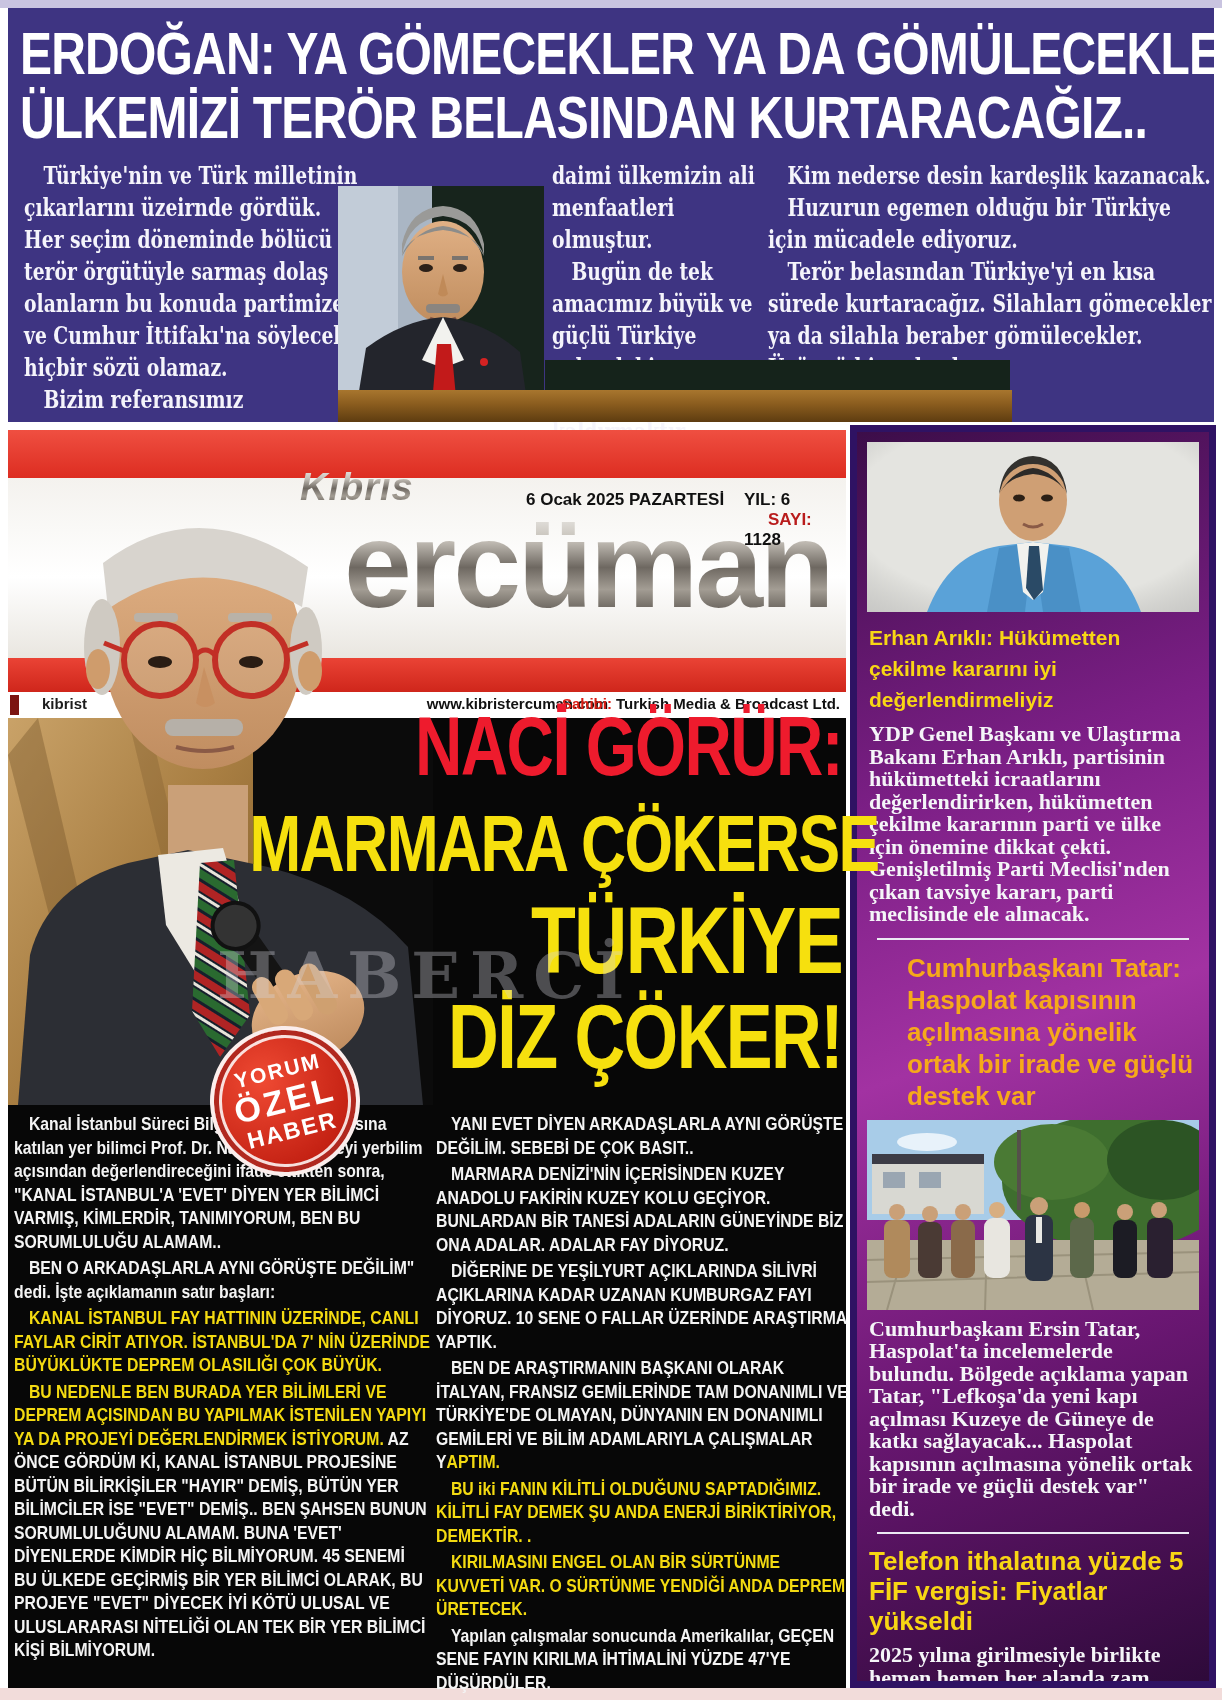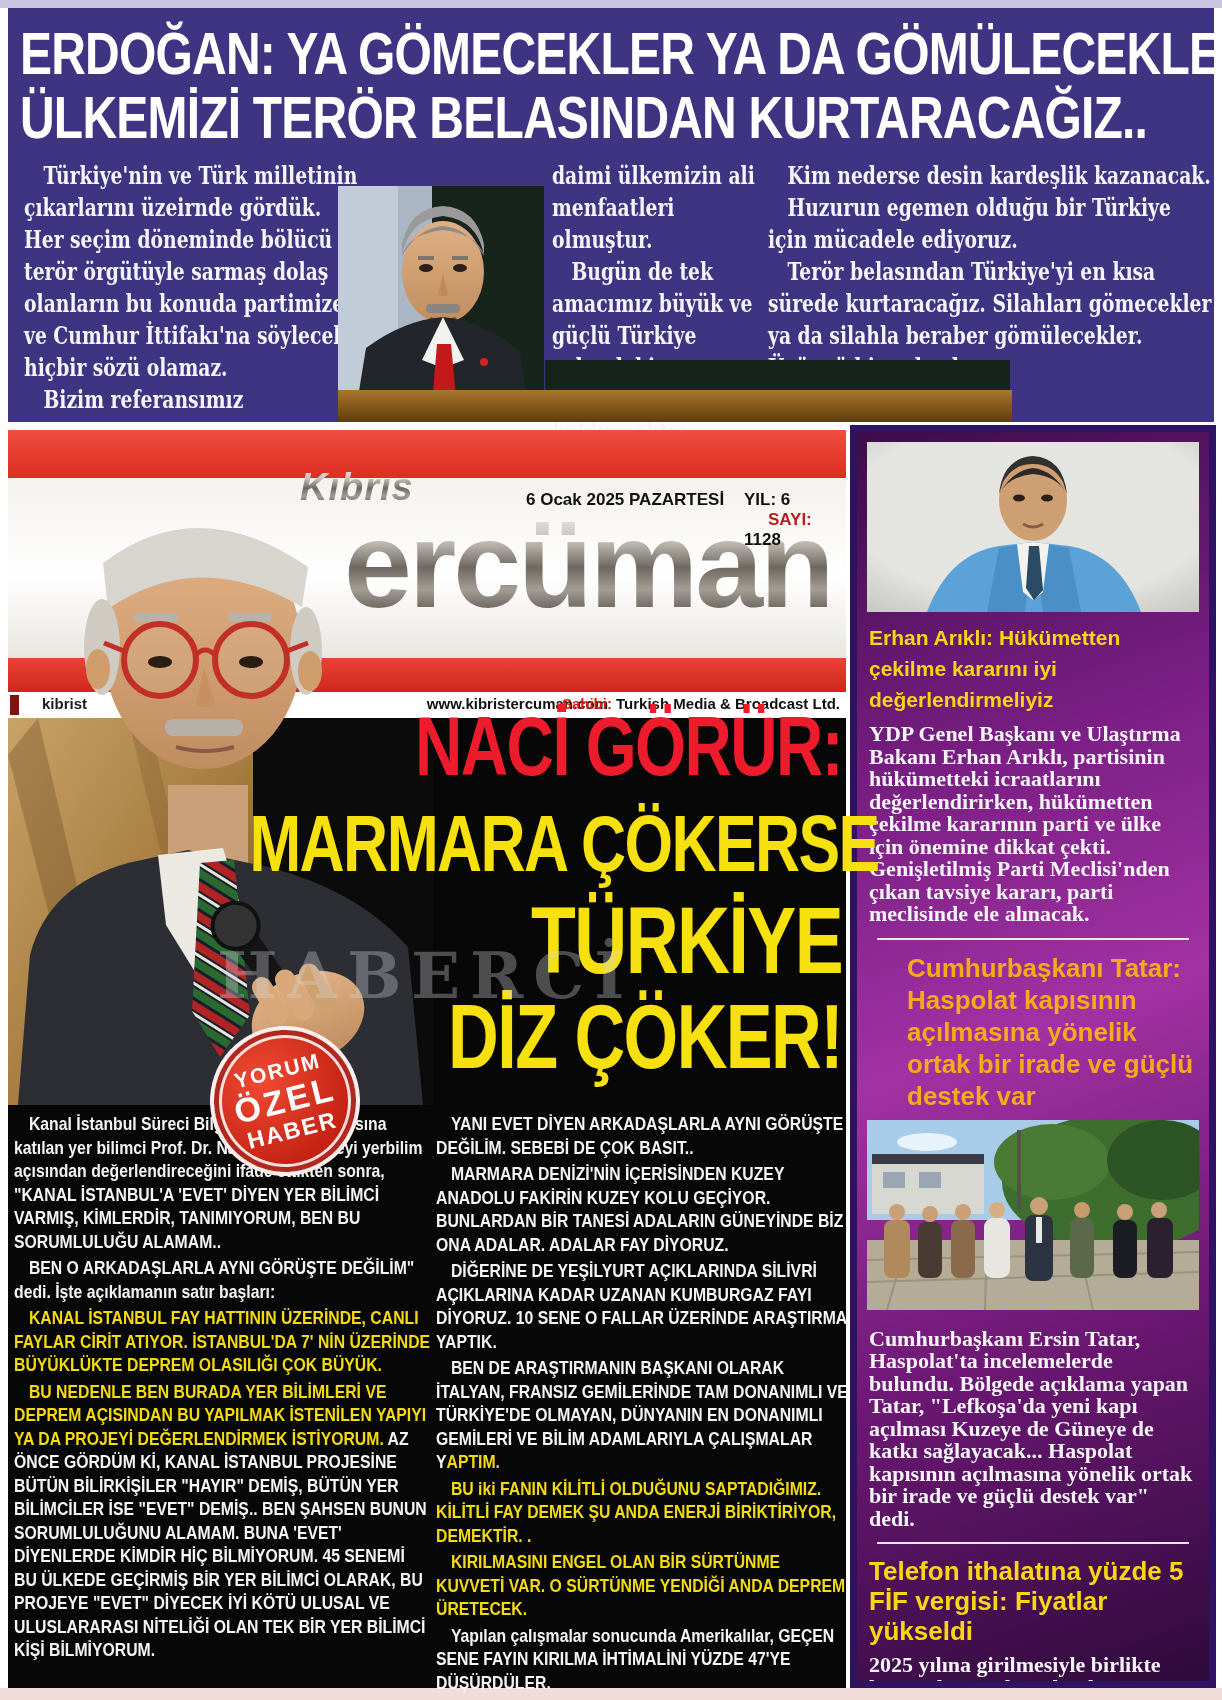--- a/index.html
+++ b/index.html
@@ -318,21 +318,21 @@
           <rect x="158" y="95" width="28" height="66" rx="8" fill="#2c3444"></rect>
           <rect x="169" y="97" width="6" height="26" fill="#e8e8e4"></rect>
         <circle cx="215" cy="90" r="8" fill="#c89a6c"></circle>
           <rect x="203" y="98" width="24" height="60" rx="8" fill="#5c684a"></rect>
         <circle cx="258" cy="92" r="8" fill="#caa078"></circle>
           <rect x="246" y="100" width="24" height="58" rx="8" fill="#1c1c24"></rect>
         <circle cx="292" cy="90" r="8" fill="#caa078"></circle>
           <rect x="280" y="98" width="26" height="60" rx="8" fill="#2a2030"></rect>
       </g>
     </svg>
-    <div class="side-body" style="margin-top:18px;">Cumhurbaşkanı Ersin Tatar, Haspolat'ta incelemelerde bulundu. Bölgede açıklama yapan Tatar, "Lefkoşa'da yeni kapı açılması Kuzeye de Güneye de katkı sağlayacak... Haspolat kapısının açılmasına yönelik ortak bir irade ve güçlü destek var" dedi.</div>
+    <div class="side-body" style="margin-top:8px;">Cumhurbaşkanı Ersin Tatar, Haspolat'ta incelemelerde bulundu. Bölgede açıklama yapan Tatar, "Lefkoşa'da yeni kapı açılması Kuzeye de Güneye de katkı sağlayacak... Haspolat kapısının açılmasına yönelik ortak bir irade ve güçlü destek var" dedi.</div>
 
     <div class="side-divider"></div>
 
     <div class="side-title" style="font-size:26px;line-height:30px;">Telefon ithalatına yüzde 5 FİF vergisi: Fiyatlar yükseldi</div>
     <div class="side-body">2025 yılına girilmesiyle birlikte hemen hemen her alanda zam yağmuru başladı. Bu kapsamda, telefon ithalatına yüzde 5 oranında Fiyat İstikrar Fonu (FİF) vergisi geldi. Yüzde 5'lik FİF vergisiyle birlikte şu sıralar popüler olan iPhone 16'nın fiyatı 34 bin 200 TL'den 35 bin 910 TL'ye yükseldi.</div>
   </div>
 
   <div class="abs" id="bottom-strip"></div>
 </div>
 

